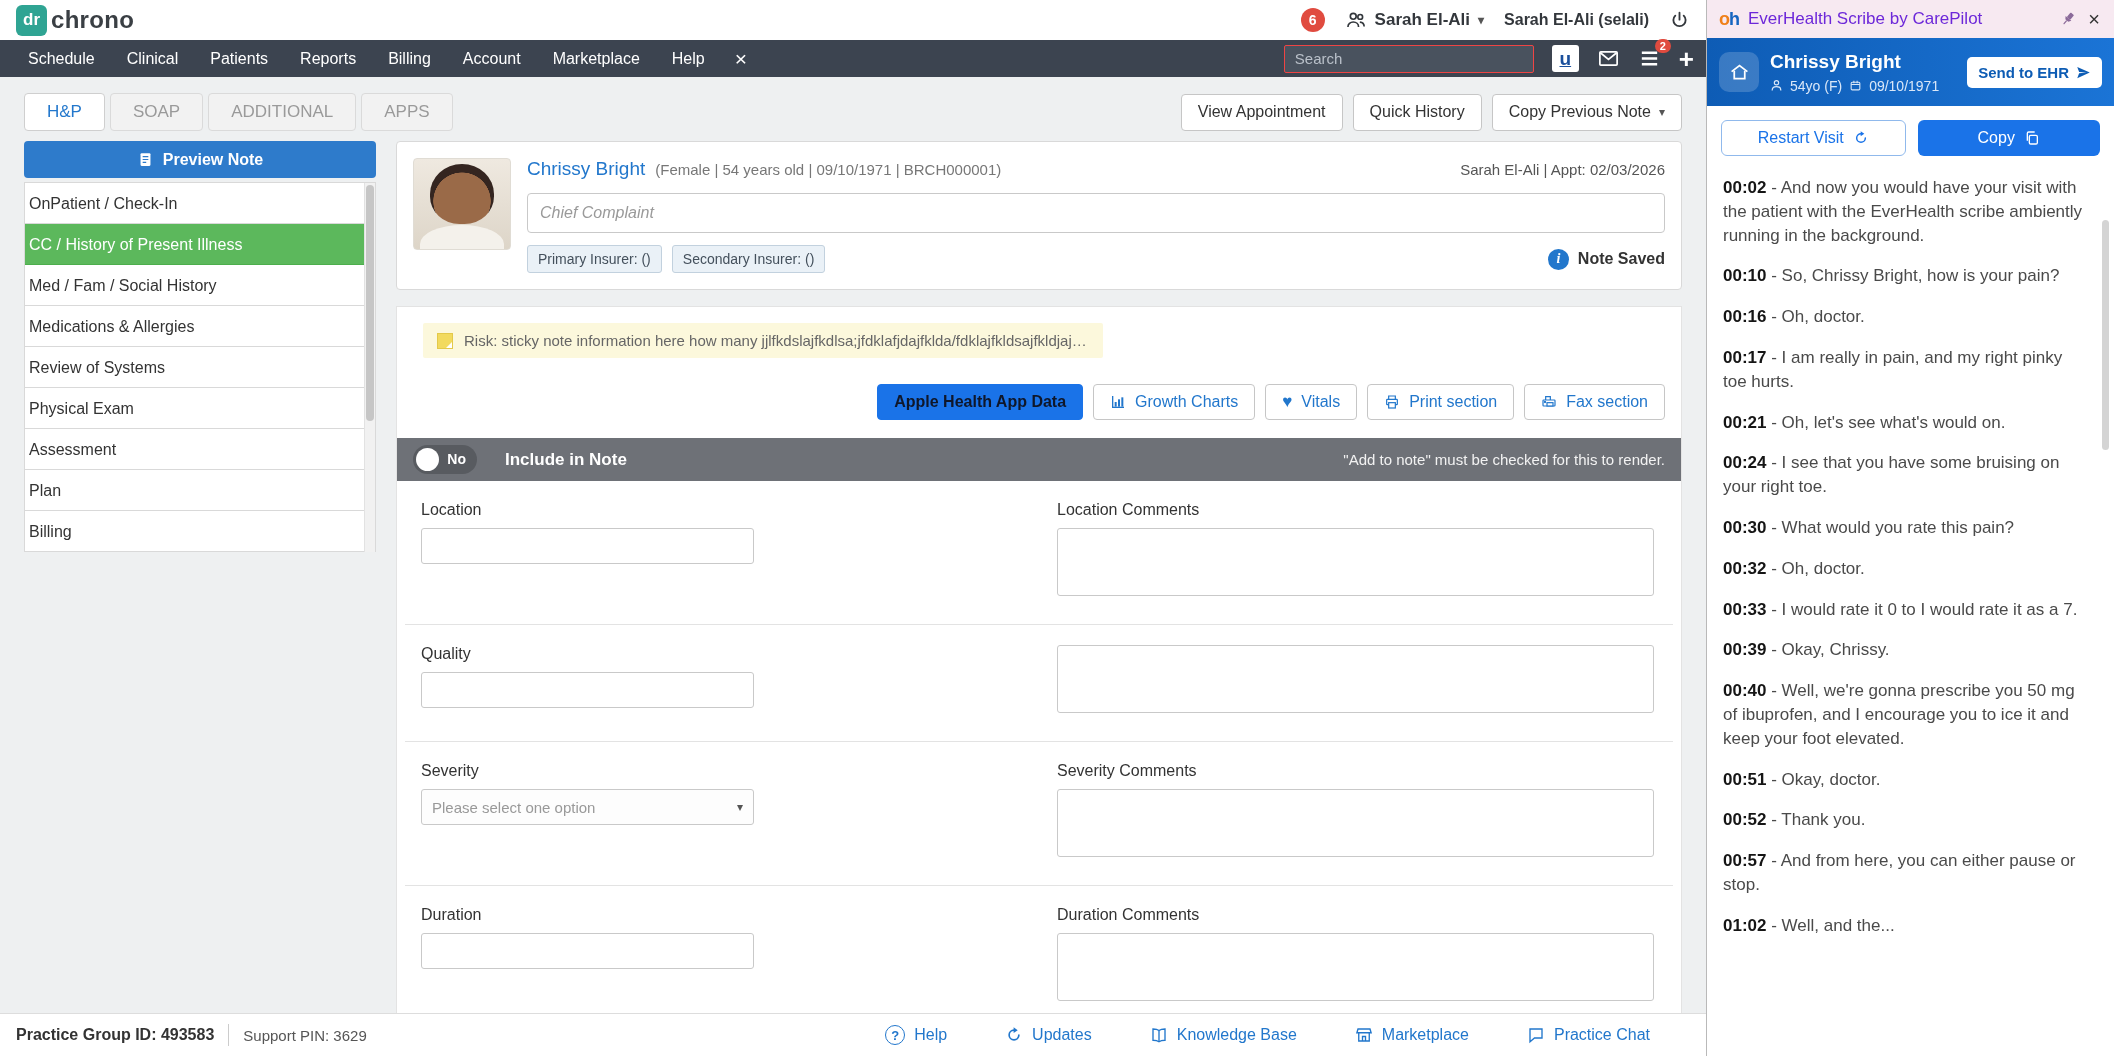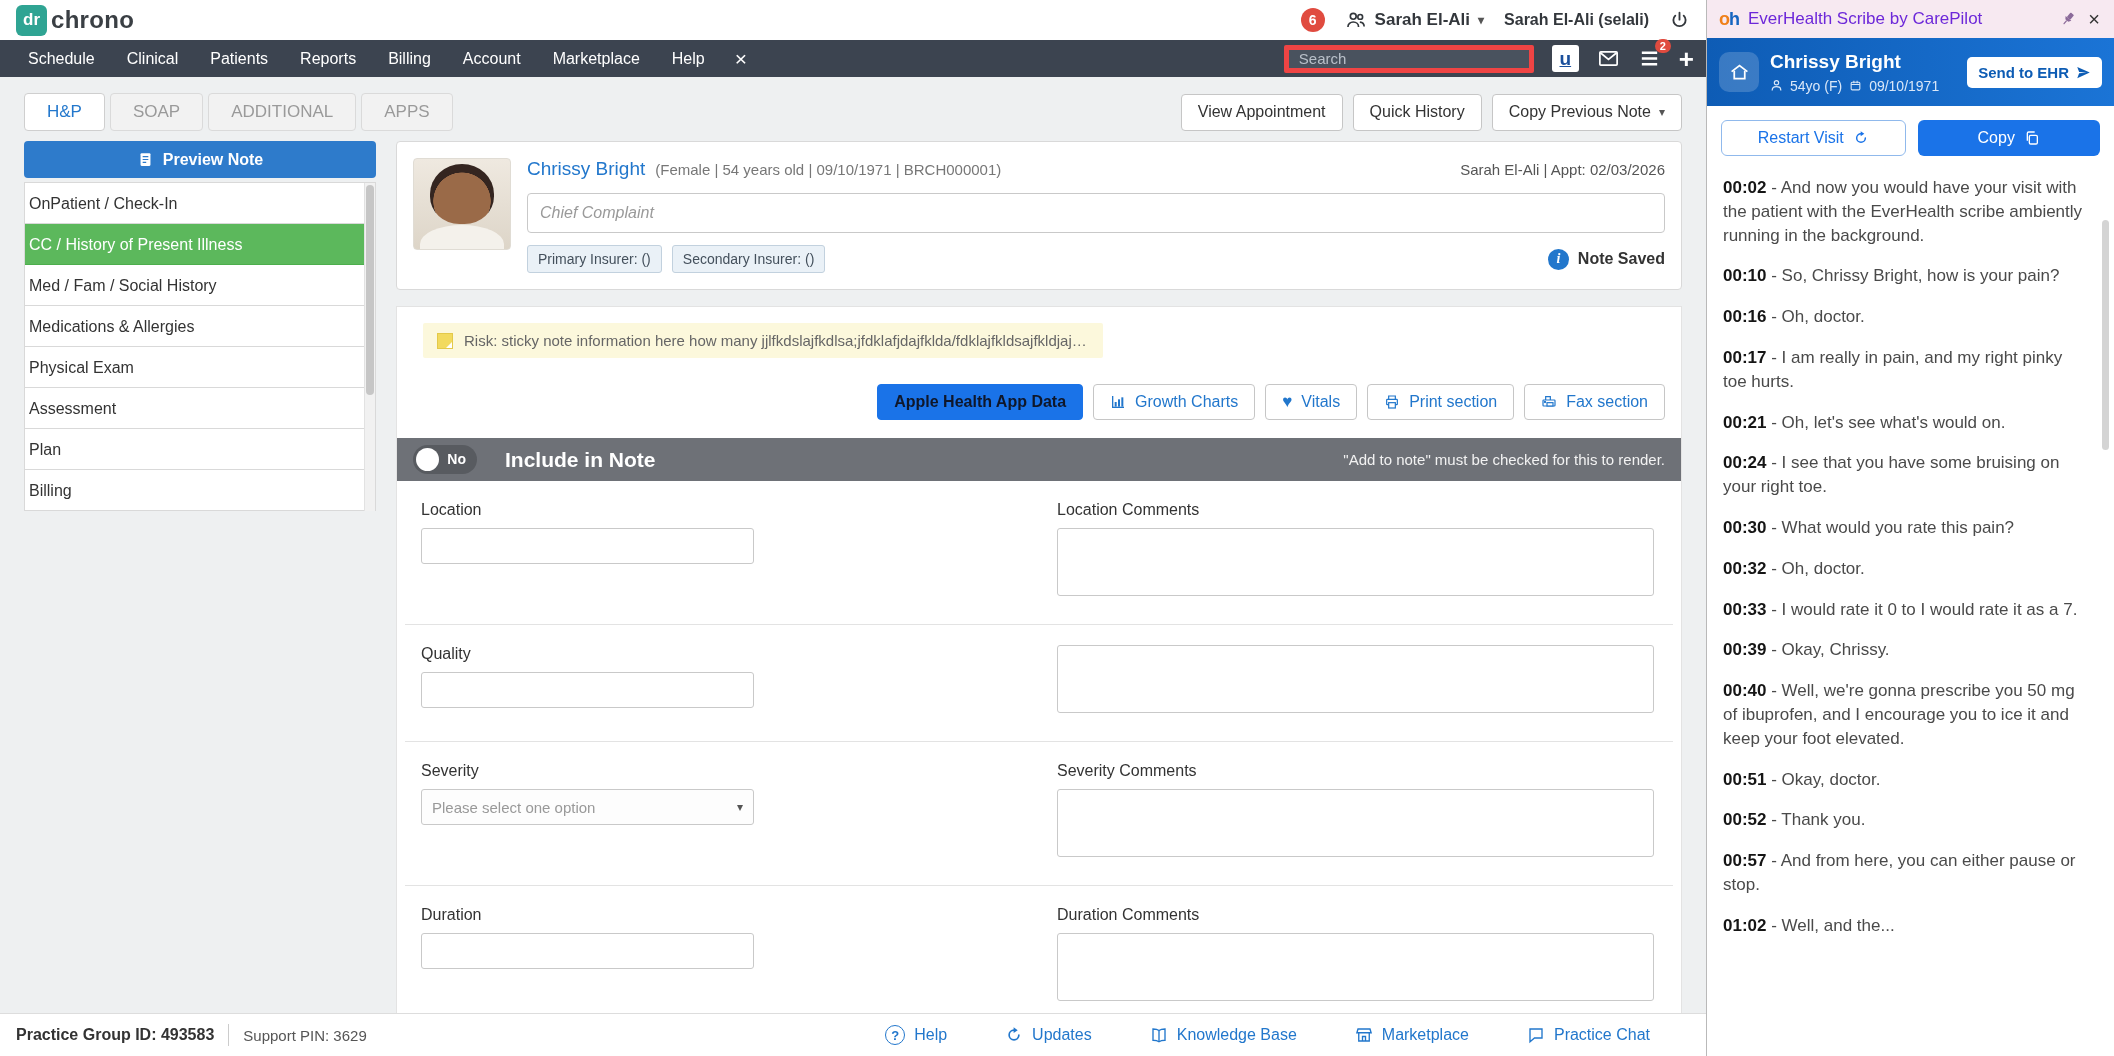--- a/index.html
+++ b/index.html
@@ -19,21 +19,21 @@
   .user-account { font-size:16px; color:#33373c; font-weight:bold; }
   .ico { display:inline-flex; align-items:center; justify-content:center; }
   .caret { font-size:12px; color:#555; }
 
   
   .navbar { height:37px; background:#3c4450; display:flex; align-items:center; padding:0 12px; flex-shrink:0; }
   .nav-items { display:flex; align-items:center; height:100%; }
   .nav-item { padding:0 16px; color:#fff; font-size:16px; line-height:37px; cursor:pointer; white-space:nowrap; }
   .nav-close { color:#fff; font-size:21px; padding:0 14px; cursor:pointer; }
   .navbar-right { margin-left:auto; display:flex; align-items:center; gap:18px; }
-  .search-input { width:250px; height:28px; background:#49525e; border:5px solid #ef4444; border-radius:2px; color:#e7eaee; font-size:15px; padding:0 10px; font-family:inherit; }
+  .search-input { width:250px; height:28px; background:#49525e; border:1px solid #ef4444; border-radius:2px; color:#e7eaee; font-size:15px; padding:0 10px; font-family:inherit; }
   .search-input::placeholder { color:#b9c0c9; }
   .u-chip { width:27px; height:27px; background:#fff; border-radius:3px; color:#1a4f9c; font-weight:bold; font-size:19px; display:flex; align-items:center; justify-content:center; text-decoration:underline; cursor:pointer; }
   .icon-btn { color:#fff; position:relative; display:flex; align-items:center; cursor:pointer; }
   .badge2 { position:absolute; top:-8px; right:-10px; background:#e04b3f; color:#fff; border-radius:9px; font-size:11px; padding:1px 5px; font-weight:bold; }
   .plus-icon { font-size:26px; color:#fff; font-weight:bold; cursor:pointer; line-height:26px; }
 
   
   .tabs-row { display:flex; align-items:center; justify-content:space-between; padding:16px 24px 10px; flex-shrink:0; }
   .hp-tabs { display:flex; gap:5px; }
   .hp-tab { height:38px; padding:0 22px; font-size:17px; border:1px solid #dadada; border-radius:4px; background:#f2f2f2; color:#9a9a9a; cursor:pointer; font-family:inherit; }
@@ -77,21 +77,21 @@
   .actions-row { display:flex; justify-content:flex-end; align-items:center; gap:10px; padding:26px 16px 18px; }
   .pill-btn { height:36px; padding:0 16px; border-radius:4px; font-size:16px; display:flex; align-items:center; gap:9px; cursor:pointer; font-family:inherit; }
   .pill-primary { background:#1a73e8; color:#0f172a; border:1px solid #1a73e8; font-weight:bold; }
   .pill-light { background:#fff; color:#2277cc; border:1px solid #c6c6c6; }
   .heart-glyph { font-size:17px; }
 
   .include-bar { height:43px; background:#6e7177; display:flex; align-items:center; padding:0 16px; gap:28px; color:#fff; flex-shrink:0; }
   .toggle { width:64px; height:29px; background:#585b60; border-radius:15px; position:relative; cursor:pointer; flex-shrink:0; }
   .toggle-knob { width:23px; height:23px; background:#fff; border-radius:50%; position:absolute; left:3px; top:3px; }
   .toggle-label { position:absolute; right:11px; top:6px; font-size:14px; font-weight:bold; color:#fff; }
-  .include-label { font-size:21px; font-weight:bold; }
+  .include-label { font-size:17px; font-weight:bold; }
   .include-hint { margin-left:auto; font-size:15px; color:#f2f2f2; }
 
   .form { flex:1; overflow:hidden; padding:0 8px; }
   .form-row { display:grid; grid-template-columns:636px 1fr; padding:20px 16px 24px; border-bottom:1px solid #e3e3e3; }
   .field label { display:block; font-size:16px; color:#333; margin-bottom:9px; }
   .text-input { width:333px; height:36px; border:1px solid #c9c9c9; border-radius:3px; padding:0 10px; font-size:15px; font-family:inherit; }
   .comment-box { width:100%; max-width:597px; height:68px; border:1px solid #c9c9c9; border-radius:3px; padding:8px 10px; font-size:15px; font-family:inherit; resize:none; }
   .select-box { width:333px; height:36px; border:1px solid #c9c9c9; border-radius:3px; background:#fdfdfd; display:flex; align-items:center; justify-content:space-between; padding:0 10px; font-size:15px; color:#999; cursor:pointer; }
 
   
@@ -230,20 +230,21 @@
               </svg>
           </span>
           <span>Preview Note</span>
         </button>
         <div class="side-list">
 
         <div class="side-item">OnPatient / Check-In</div>
             <div class="side-item active">CC / History of Present Illness</div>
             <div class="side-item">Med / Fam / Social History</div>
             <div class="side-item">Medications &amp; Allergies</div>
+            <div class="side-item">Review of Systems</div>
             <div class="side-item">Physical Exam</div>
             <div class="side-item">Assessment</div>
             <div class="side-item">Plan</div>
             <div class="side-item">Billing</div>
             <div class="side-scroll-track" style="position:absolute;">
               <div class="side-scroll-thumb"></div>
             </div>
           </div>
 
       </aside>

